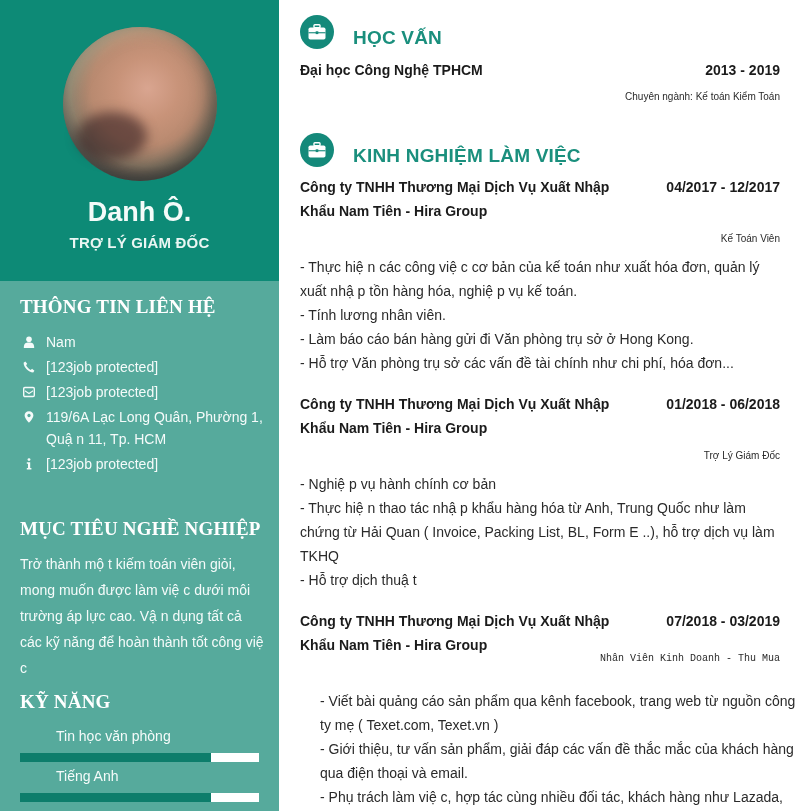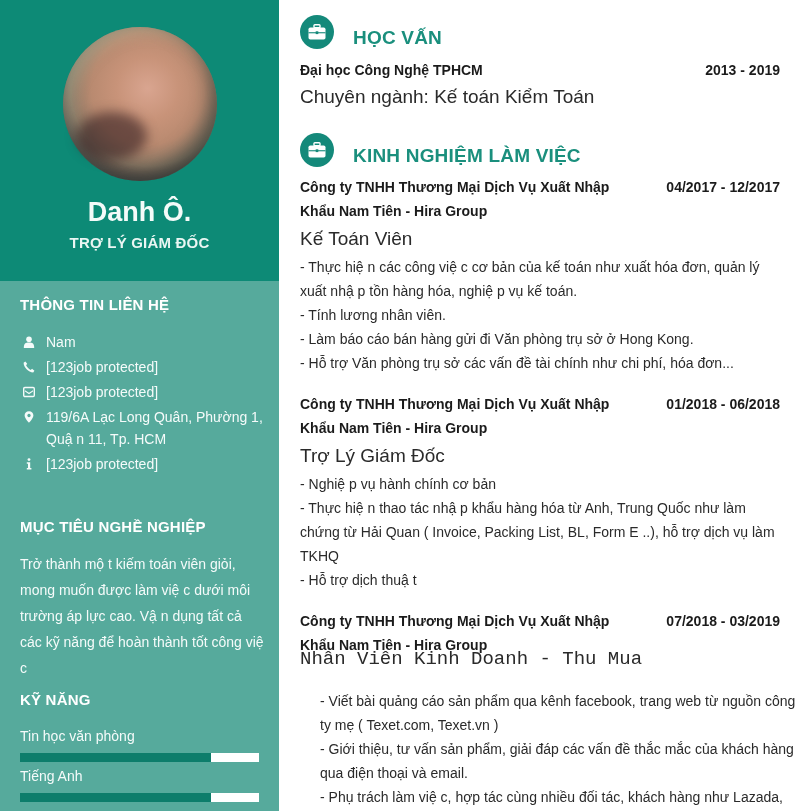--- a/index.html
+++ b/index.html
@@ -7,46 +7,46 @@
   body { font-family: "Liberation Sans", sans-serif; position: relative; }
 
   .sidebar { position: absolute; left: 0; top: 0; width: 279px; height: 811px; background: #56aa9c; color: #ffffff; }
   .profile { height: 281px; background: #0d8a76; text-align: center; position: relative; }
   .avatar { position: absolute; left: 63px; top: 27px; width: 154px; height: 154px; border-radius: 50%;
     background: radial-gradient(circle at 55% 40%, #d9a590 0%, #c89379 25%, #b98a70 45%, #8f7a66 62%, #4a3a3a 78%, #5b6a66 100%);
     box-shadow: inset -6px -10px 18px rgba(20,40,40,0.5), inset 8px 6px 14px rgba(180,200,170,0.35); }
   .avatar .shade { position: absolute; left: 14px; top: 85px; width: 70px; height: 48px; border-radius: 50%; background: rgba(40,20,25,0.55); filter: blur(6px); }
   .name { position: absolute; left: 0; width: 279px; top: 197px; font-size: 27px; font-weight: bold; color: #f4fbf9; }
   .title { position: absolute; left: 0; width: 279px; top: 234px; font-size: 15px; font-weight: bold; color: #eaf6f3; letter-spacing: 0.2px; }
-  .side-h { font-size: 15px; font-weight: bold; color: #ffffff; letter-spacing: 0.2px; }
+  .side-h { font-size: 19px; font-weight: bold; color: #ffffff; letter-spacing: 0.2px; font-family: Liberation Serif, serif; }
   .contact-h { position: absolute; left: 20px; top: 296px; }
   .contact-list { position: absolute; left: 20px; top: 331px; width: 250px; list-style: none; }
   .contact-list li { display: flex; align-items: flex-start; font-size: 14px; line-height: 22px; margin-bottom: 3px; color: #f5fbfa; }
   .contact-list .ic { width: 26px; flex: 0 0 26px; height: 22px; display: flex; align-items: center; justify-content: flex-start; padding-left: 3px; }
   .contact-list .ic svg { width: 12px; height: 12px; fill: #f5fbfa; }
 
   .goal-h { position: absolute; left: 20px; top: 518px; }
   .goal-text { position: absolute; left: 20px; top: 551px; width: 245px; font-size: 14px; line-height: 26px; color: #f5fbfa; }
 
   .skills-h { position: absolute; left: 20px; top: 691px; }
   .skill { position: absolute; left: 20px; width: 240px; }
-  .skill .label { font-size: 14px; color: #f5fbfa; line-height: 18px; }
+  .skill .label { font-size: 14px; color: #f5fbfa; line-height: 18px; margin-left: 36px; }
   .skill .bar { margin-top: 8px; width: 239px; height: 9px; background: #ffffff; position: relative; }
   .skill .fill { position: absolute; left: 0; top: 0; height: 9px; background: #0d7d6b; }
 
   .main { position: absolute; left: 300px; top: 0; width: 480px; color: #222222; }
   .sec-head { position: absolute; left: 0; display: flex; align-items: center; }
   .sec-icon { width: 34px; height: 34px; border-radius: 50%; background: #14897a; display: flex; align-items: center; justify-content: center; }
   .sec-icon svg { width: 18px; height: 16px; }
   .sec-title { margin-left: 19px; font-size: 19px; font-weight: bold; color: #1a8f7d; letter-spacing: 0.2px; margin-top: 12px; }
 
   .row { position: absolute; left: 0; width: 480px; display: flex; justify-content: space-between; font-weight: bold; font-size: 14px; line-height: 24px; color: #1b1b1b; }
   .row .org { width: 340px; }
   .row .date { text-align: left; white-space: nowrap; }
-  .plain { position: absolute; left: 0; width: 480px; font-size: 19px; line-height: 24px; color: #2a2a2a; }
+  .plain { position: absolute; left: 0; width: 480px; font-size: 10px; line-height: 24px; color: #2a2a2a; text-align: right; }
   .desc { position: absolute; left: 0; width: 485px; font-size: 14px; line-height: 24px; color: #2a2a2a; }
   .desc div { margin: 0; }
 </style>
 </head>
 <body>
 
 <aside class="sidebar">
   <div class="profile">
     <div class="avatar">
         <div class="shade"></div>

